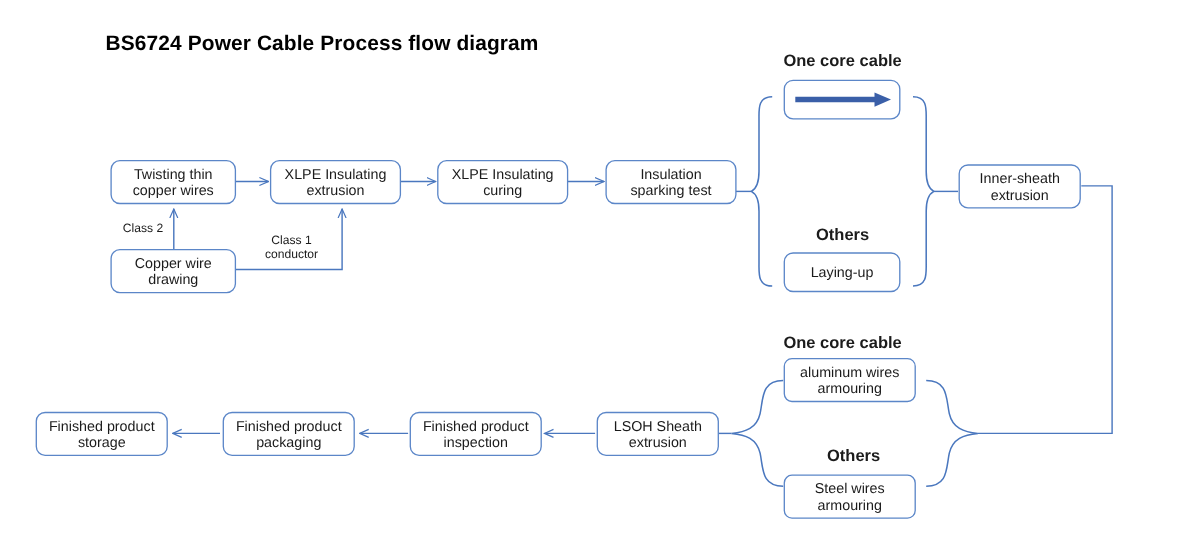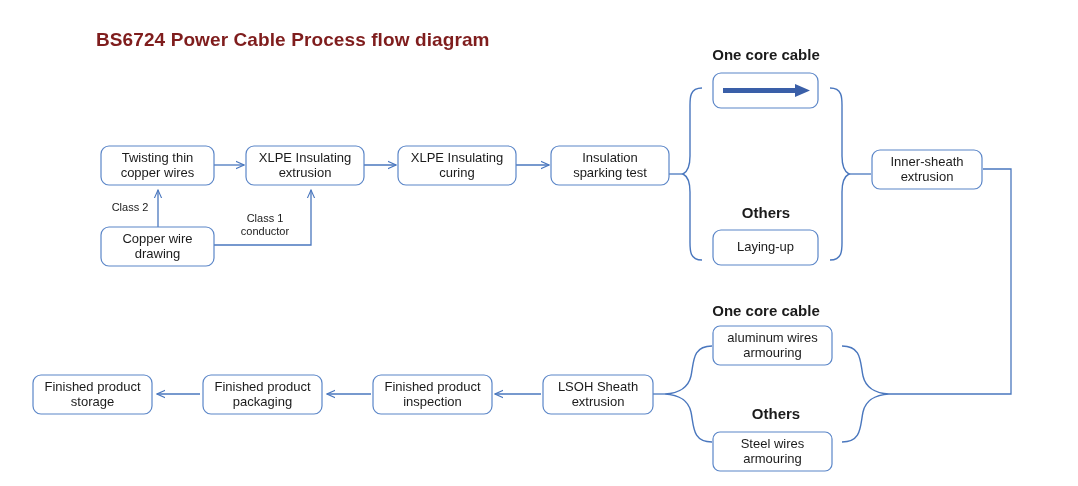--- a/index.html
+++ b/index.html
@@ -20,21 +20,21 @@
     top: 0;
     width: 1078px;
     height: 486px;
   }
   .page-title {
     position: absolute;
     left: 96px;
     top: 29px;
     font-size: 19px;
     font-weight: bold;
-    color: #7f1d1d;
+    color: #000000;
     letter-spacing: 0.1px;
     white-space: nowrap;
   }
   svg.canvas {
     position: absolute;
     left: 0;
     top: 0;
     width: 1078px;
     height: 486px;
   }

